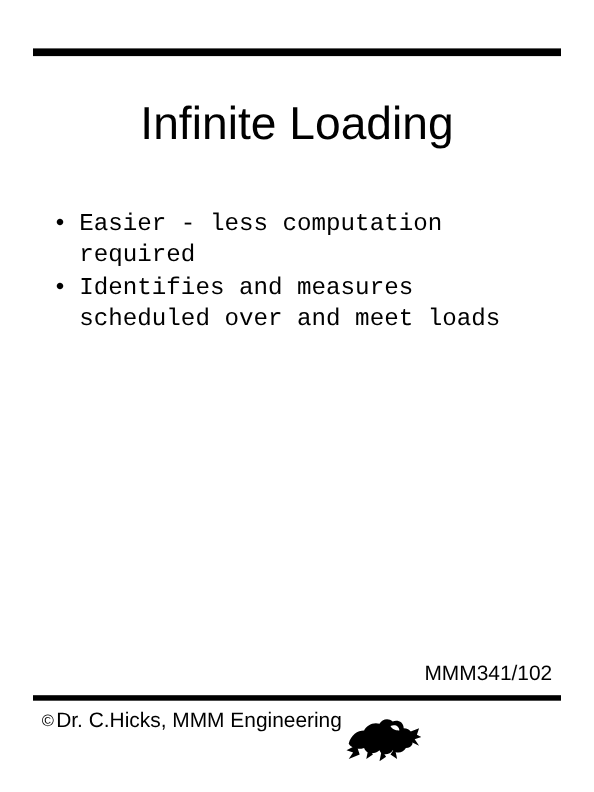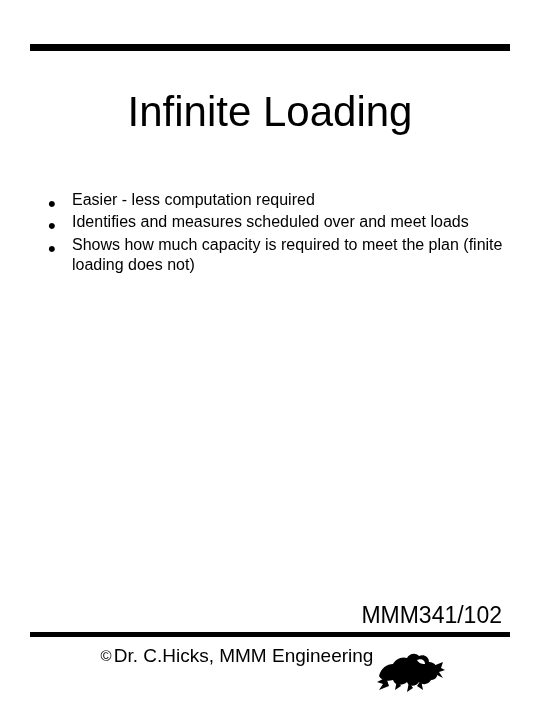--- a/index.html
+++ b/index.html
@@ -33,57 +33,58 @@
     font-size: 42px;
     font-weight: 400;
     letter-spacing: 0px;
   }
   .bullets {
     position: absolute;
     top: 190px;
     left: 44px;
     width: 460px;
     list-style: none;
-    font-size: 16px;
+    font-size: 22px;
     line-height: 1.28;
+    font-family: Liberation Mono, monospace;
   }
   .bullets li {
     position: relative;
     padding-left: 28px;
     margin-bottom: 2px;
   }
   .bullets li::before {
     content: "•";
     position: absolute;
     left: 4px;
     top: 0;
     font-size: 22px;
   }
   .slide-code {
     position: absolute;
     right: 38px;
     top: 602px;
-    font-size: 23px;
+    font-size: 19px;
   }
   .bottom-rule {
     position: absolute;
     top: 632px;
     left: 30px;
     width: 480px;
     height: 5px;
     background: #000;
   }
   .footer {
     position: absolute;
     top: 644px;
     left: 38px;
     width: 470px;
     display: flex;
     align-items: flex-start;
-    justify-content: center;
+    justify-content: flex-start;
   }
   .footer-text {
     font-size: 19px;
     line-height: 1.25;
   }
   .copyright {
     font-size: 15px;
     vertical-align: 1px;
     margin-right: 2px;
   }
@@ -99,21 +100,20 @@
 
 <div class="slide">
 
   <div class="top-rule"></div>
 
   <h1 class="title">Infinite Loading</h1>
 
   <ul class="bullets">
     <li>Easier - less computation required</li>
     <li>Identifies and measures scheduled over and meet loads</li>
-    <li>Shows how much capacity is required to meet the plan (finite loading does not)</li>
   </ul>
 
   <div class="slide-code">MMM341/102</div>
 
   <div class="bottom-rule"></div>
 
   <div class="footer">
     <div class="footer-text">
       <span class="copyright">©</span><span>Dr. C.Hicks, MMM Engineering</span><br>
     </div>

